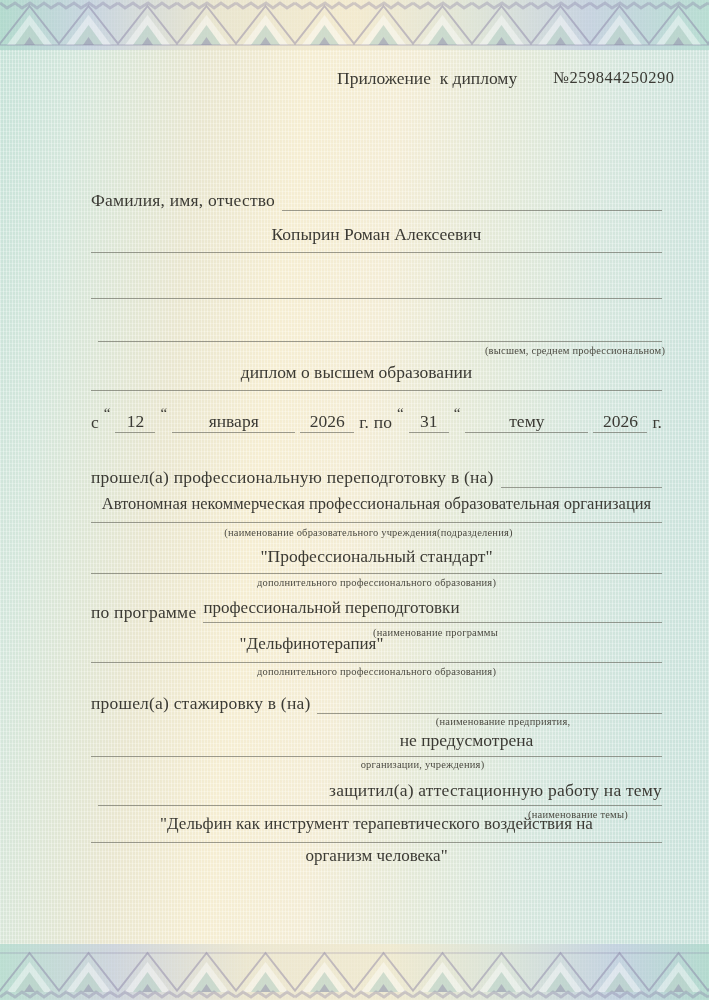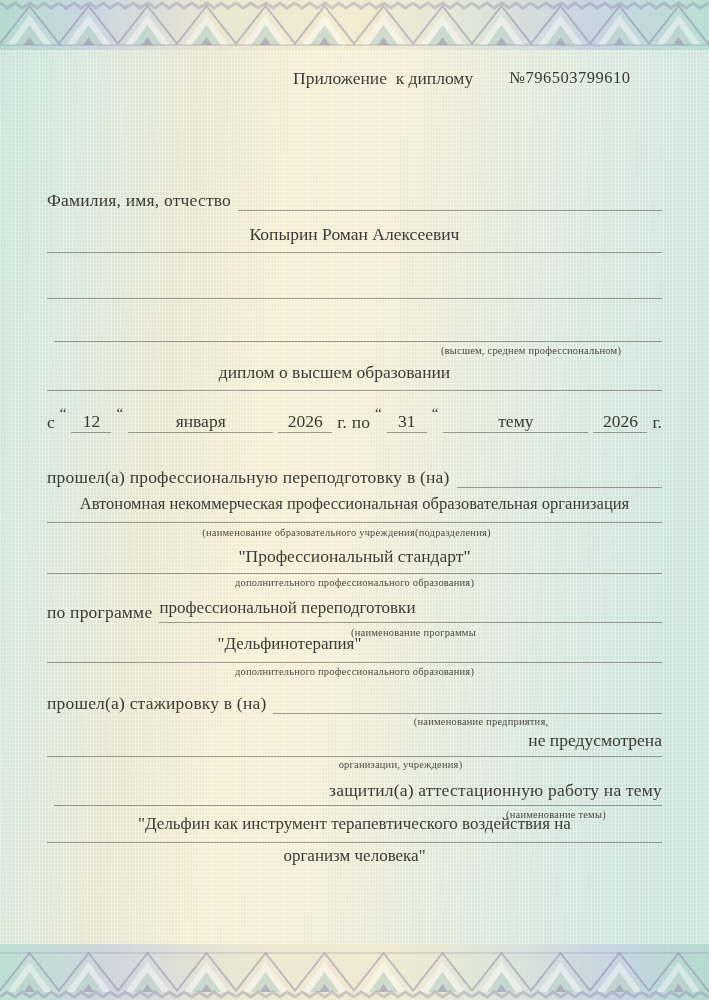--- a/index.html
+++ b/index.html
@@ -18,21 +18,21 @@
   .page::before {
     content:""; position:absolute; inset:0; pointer-events:none;
     background:
       repeating-linear-gradient(90deg, rgba(255,255,255,0.35) 0 1px, rgba(255,255,255,0) 1px 3px),
       repeating-linear-gradient(0deg, rgba(255,255,255,0.18) 0 1px, rgba(0,0,0,0.012) 1px 4px);
   }
   .border-svg { position:absolute; left:0; width:709px; display:block; }
   .border-top { top:0; }
   .border-bottom { bottom:0; }
 
-  .content { position:absolute; inset:0; z-index:2; }
+  .content { position:absolute; inset:0; z-index:2;margin-left:44px; }
   .row { position:absolute; left:47px; right:47px; display:flex; align-items:flex-end; }
   .lbl { white-space:nowrap; font-size:17.5px; line-height:1.2; letter-spacing:0.2px; }
   .fill { flex:1; align-self:stretch; margin-left:7px; border-bottom:1px solid rgba(100,100,90,0.62); position:relative; }
   .fill > .over { position:absolute; left:0; right:0; bottom:4px; text-align:left; font-size:17px; white-space:nowrap; }
   .uline { border-bottom:1px solid rgba(100,100,90,0.62); }
   .center { text-align:center; }
   .hint { position:absolute; font-size:10.5px; color:#4c4b42; text-align:center; letter-spacing:0.2px; }
   .value { font-size:17.5px; }
   .q { align-self:flex-start; font-size:15px; line-height:1; margin-top:2px; }
 
@@ -119,21 +119,21 @@
     </defs>
     <rect width="709" height="56" fill="url(#gbot)" opacity="0.7"></rect>
     <rect width="709" height="56" fill="url(#tbot)"></rect>
     <rect y="8" width="709" height="2" fill="rgba(128,118,158,0.18)"></rect>
   </svg>
 
   <div class="content">
 
     <div class="r-header">
       <span class="title-keep">Приложение  к диплому</span>
-      <span class="num">№796503799610</span>
+      <span class="num">№259844250290</span>
     </div>
 
     <div class="row r-nameline uline center" style="display:block;">
       <span class="value">Копырин Роман Алексеевич</span>
     </div>
     <div class="row r-fio">
       <span class="lbl">Фамилия, имя, отчество</span>
       <span class="fill"></span>
     </div>
     <div class="row r-blank uline" style="display:block;"></div>
@@ -186,21 +186,21 @@
     <div class="row r-progname uline center" style="display:block;">
       <span>"Дельфинотерапия"</span>
     </div>
     <div class="hint hint-prog2">дополнительного профессионального образования)</div>
 
     <div class="row r-intern">
       <span class="lbl">прошел(а) стажировку в (на)</span>
       <span class="fill"></span>
     </div>
     <div class="hint hint-int1">(наименование предприятия,</div>
-    <div class="row r-internval uline center" style="display:block;text-align:right;">
+    <div class="row r-internval uline center" style="display:block;">
       <span class="value">не предусмотрена</span>
     </div>
     <div class="hint hint-int2">организации, учреждения)</div>
 
     <div class="row r-thesis">
       <span class="lbl">защитил(а) аттестационную работу на тему</span>
       <span class="fill"></span>
     </div>
     <div class="hint hint-thesis">(наименование темы)</div>
     <div class="row r-thes1 uline center" style="display:block;">

